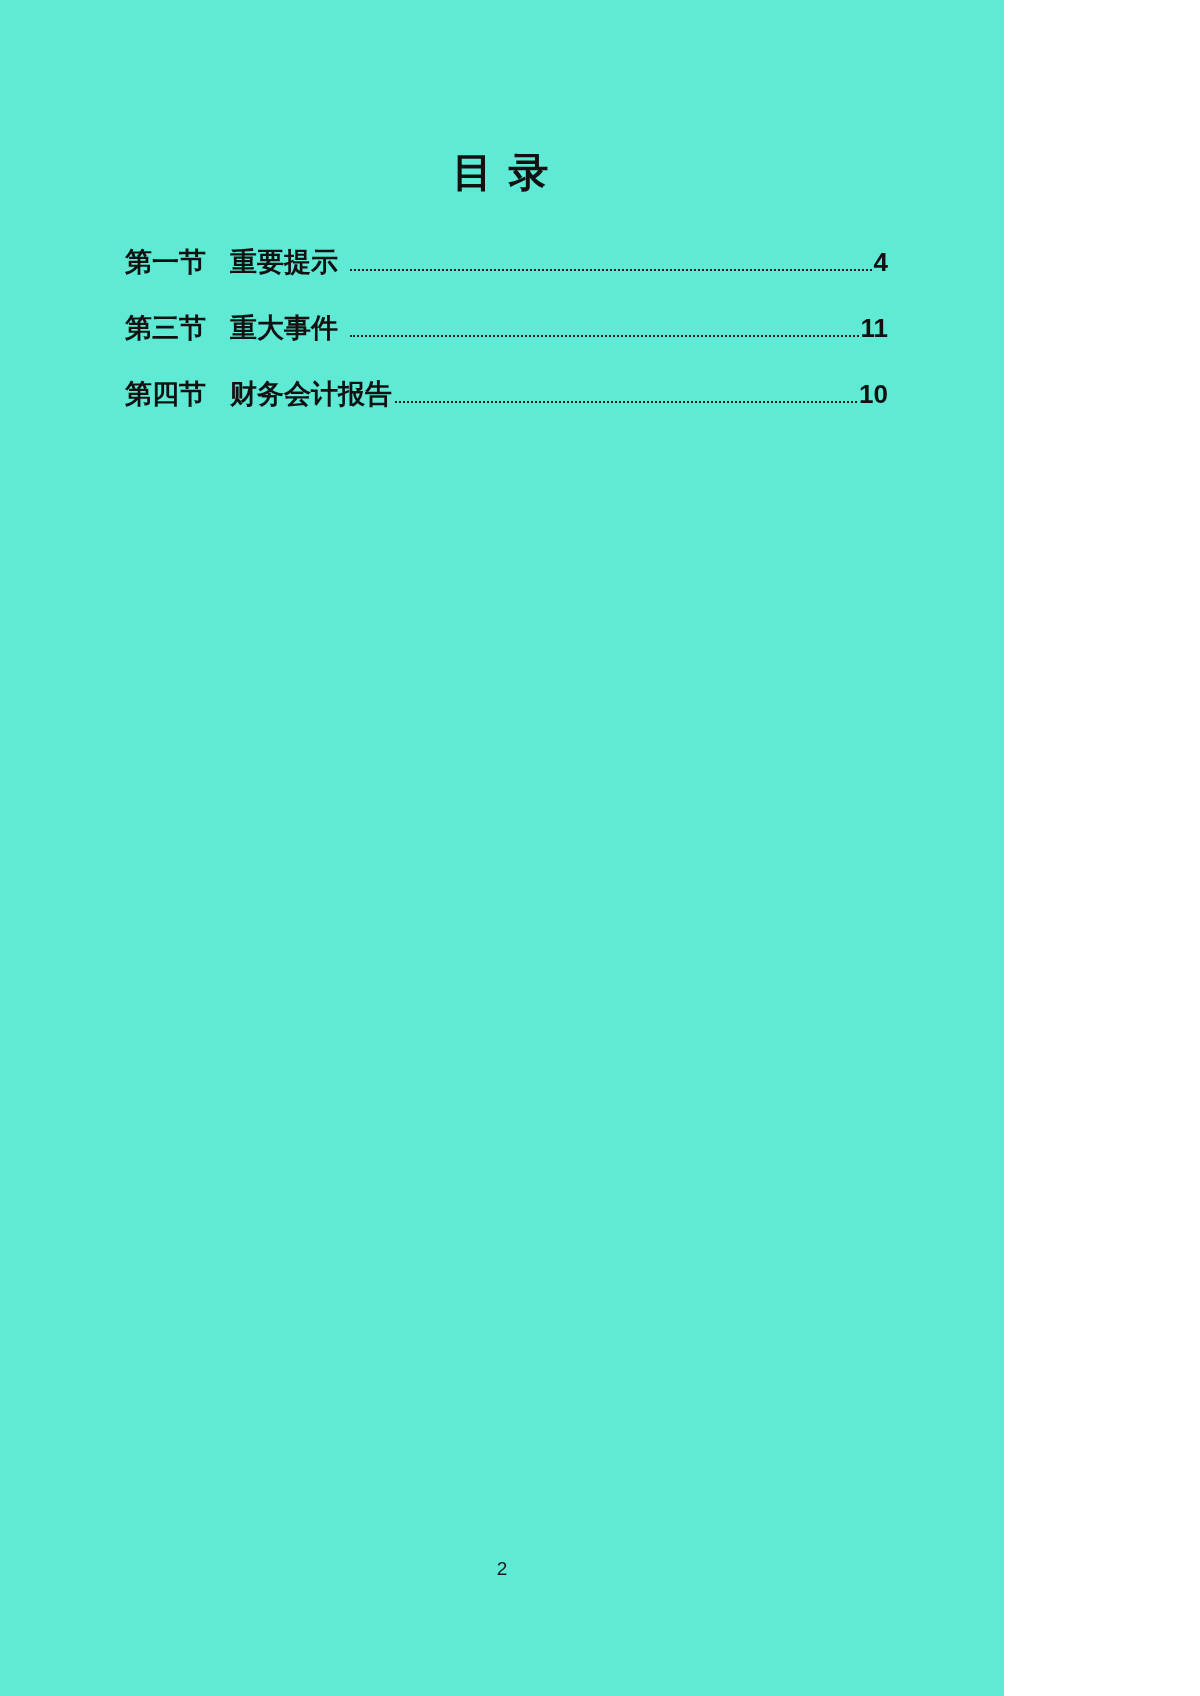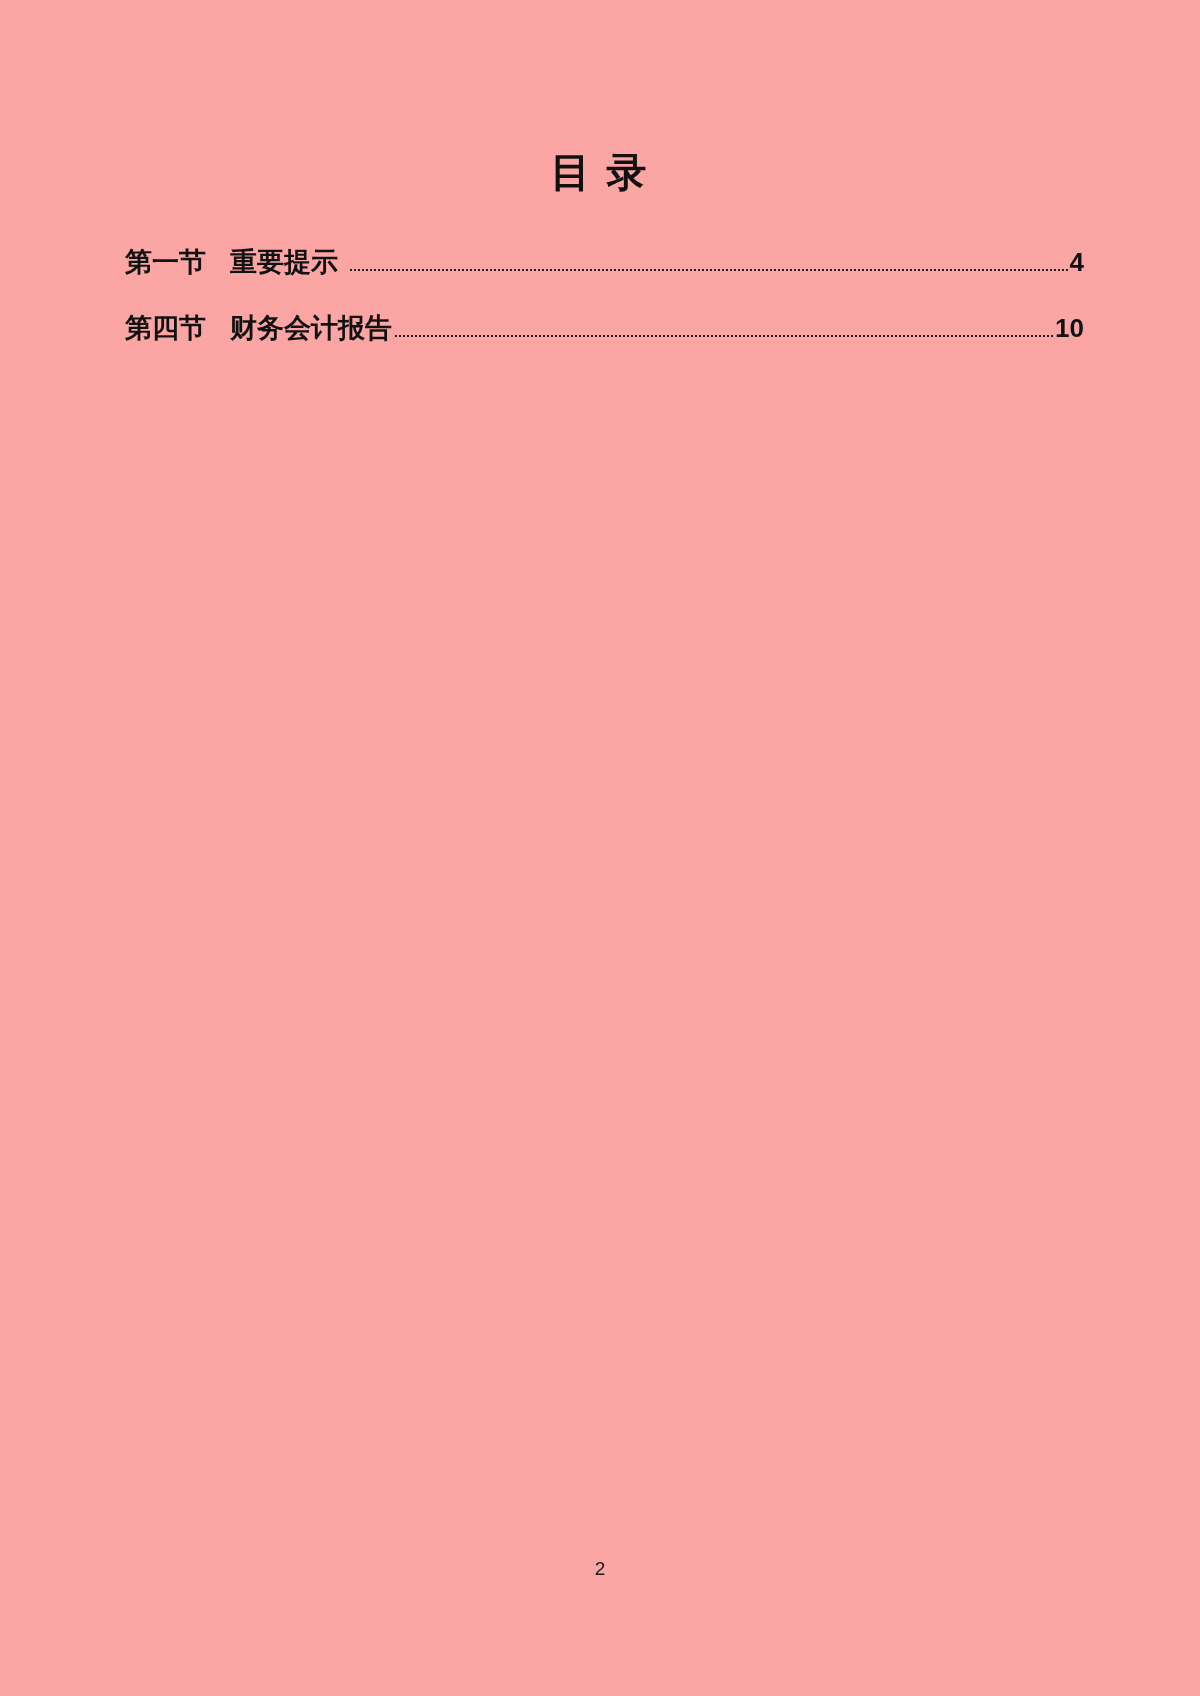--- a/index.html
+++ b/index.html
@@ -2,23 +2,23 @@
 <html><head>
 <meta charset="utf-8">
 <style>
   html, body {
     margin: 0;
     padding: 0;
     background: #ffffff;
   }
   .page {
     position: relative;
-    width: 1200px;
+    width: 1004px;
     height: 1696px;
-    background: #fca5a5;
+    background: #5eead4;
     color: #111111;
     font-family: "Liberation Serif", "DejaVu Serif", serif;
     overflow: hidden;
     box-sizing: border-box;
   }
   .doc-title {
     margin: 0;
     padding-top: 150px;
     text-align: center;
     font-size: 40px;
@@ -90,20 +90,26 @@
   <div class="toc">
 
     <div class="toc-row">
       <span class="toc-sec">第一节</span>
       <span class="toc-ttl">重要提示</span>
       <span class="leader sp"></span>
       <span class="toc-pg">4</span>
     </div>
 
 
+    <div class="toc-row">
+      <span class="toc-sec">第三节</span>
+      <span class="toc-ttl">重大事件</span>
+      <span class="leader sp"></span>
+      <span class="toc-pg">11</span>
+    </div>
 
     <div class="toc-row">
       <span class="toc-sec">第四节</span>
       <span class="toc-ttl">财务会计报告</span>
       <span class="leader"></span>
       <span class="toc-pg">10</span>
     </div>
 
   </div>
 

